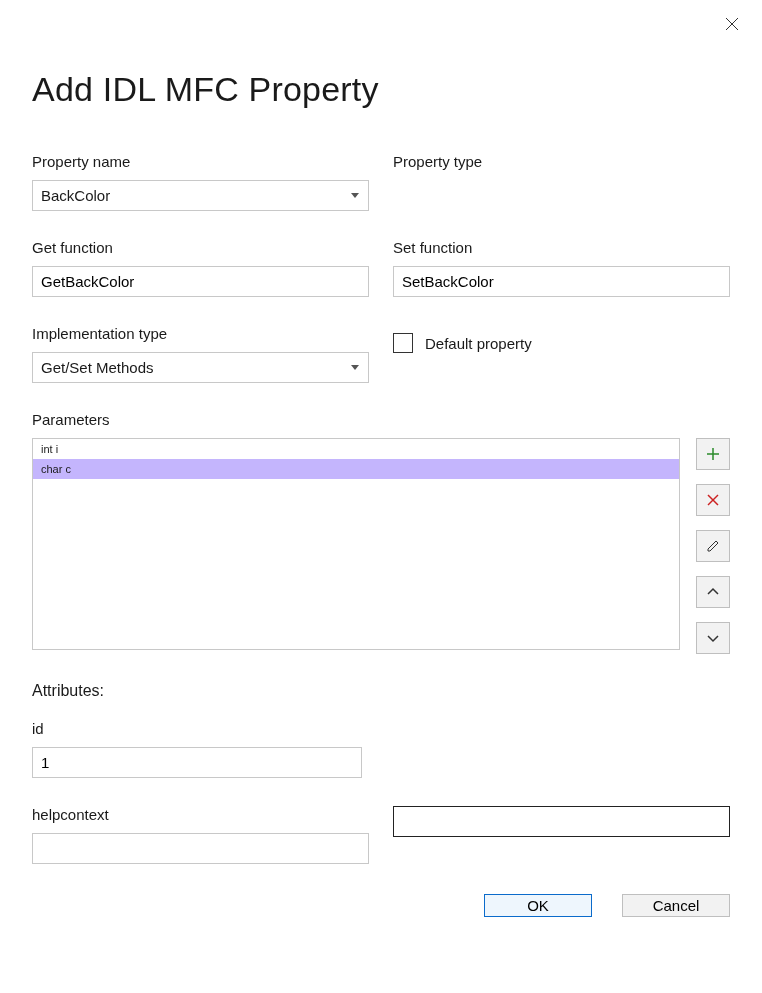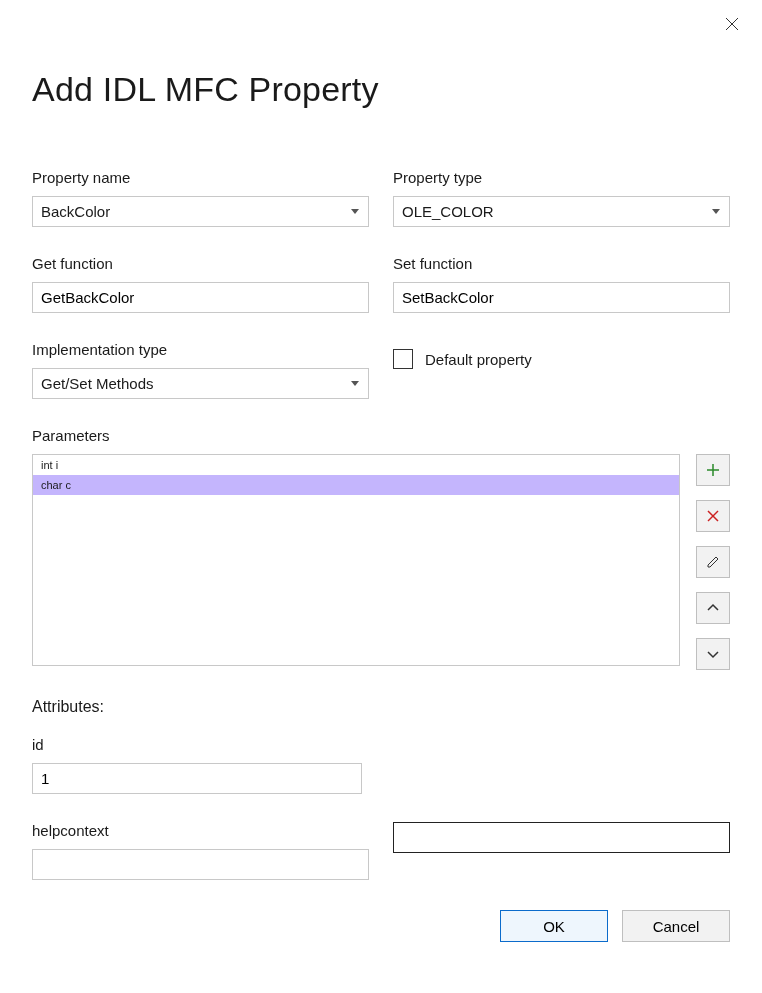--- a/index.html
+++ b/index.html
@@ -26,21 +26,21 @@
       cursor: pointer;
       display: flex;
       align-items: center;
       justify-content: center;
     }
     .close-btn svg { width: 14px; height: 14px; }
     h1 {
       font-weight: 300;
       font-size: 34px;
       margin-top: 38px;
-      margin-bottom: 60px;
+      margin-bottom: 44px;
       letter-spacing: 0.2px;
     }
     .form-row {
       display: flex;
       gap: 24px;
       margin-bottom: 28px;
     }
     .form-col {
       flex: 1;
       display: flex;
@@ -118,26 +118,27 @@
     }
     .icon-btn svg { width: 16px; height: 16px; }
     .dialog-buttons {
       display: flex;
       justify-content: flex-end;
       gap: 14px;
       margin-top: 30px;
     }
     .btn {
       min-width: 108px;
-      height: 32px;
+      height: 23px;
       border: 1px solid #bfbfbf;
       background: #f2f2f2;
       font-size: 15px;
       font-family: inherit;
       cursor: pointer;
+      margin-left: 16px;
     }
     .btn.default {
       border: 1.5px solid #0b6bcb;
       background: #eef6fd;
     }
     .attributes-label { font-size: 16px; margin-bottom: 20px; }
     .half { width: 330px; }
   </style>
 </head>
 <body>
@@ -158,28 +159,20 @@
       <span>BackColor</span>
       <span class="chev">
           <svg viewBox="0 0 8 5">
             <polygon points="0,0 8,0 4,5"></polygon>
           </svg>
         </span>
     </div>
   </div>
   <div class="form-col">
     <label class="form-label">Property type</label>
-    <div class="combo">
-      <span>OLE_COLOR</span>
-      <span class="chev">
-          <svg viewBox="0 0 8 5">
-            <polygon points="0,0 8,0 4,5"></polygon>
-          </svg>
-        </span>
-    </div>
   </div>
 </div>
 
 <div class="form-row">
   <div class="form-col">
     <label class="form-label">Get function</label>
     <input class="input" value="GetBackColor" style="">
   </div>
   <div class="form-col">
     <label class="form-label">Set function</label>

